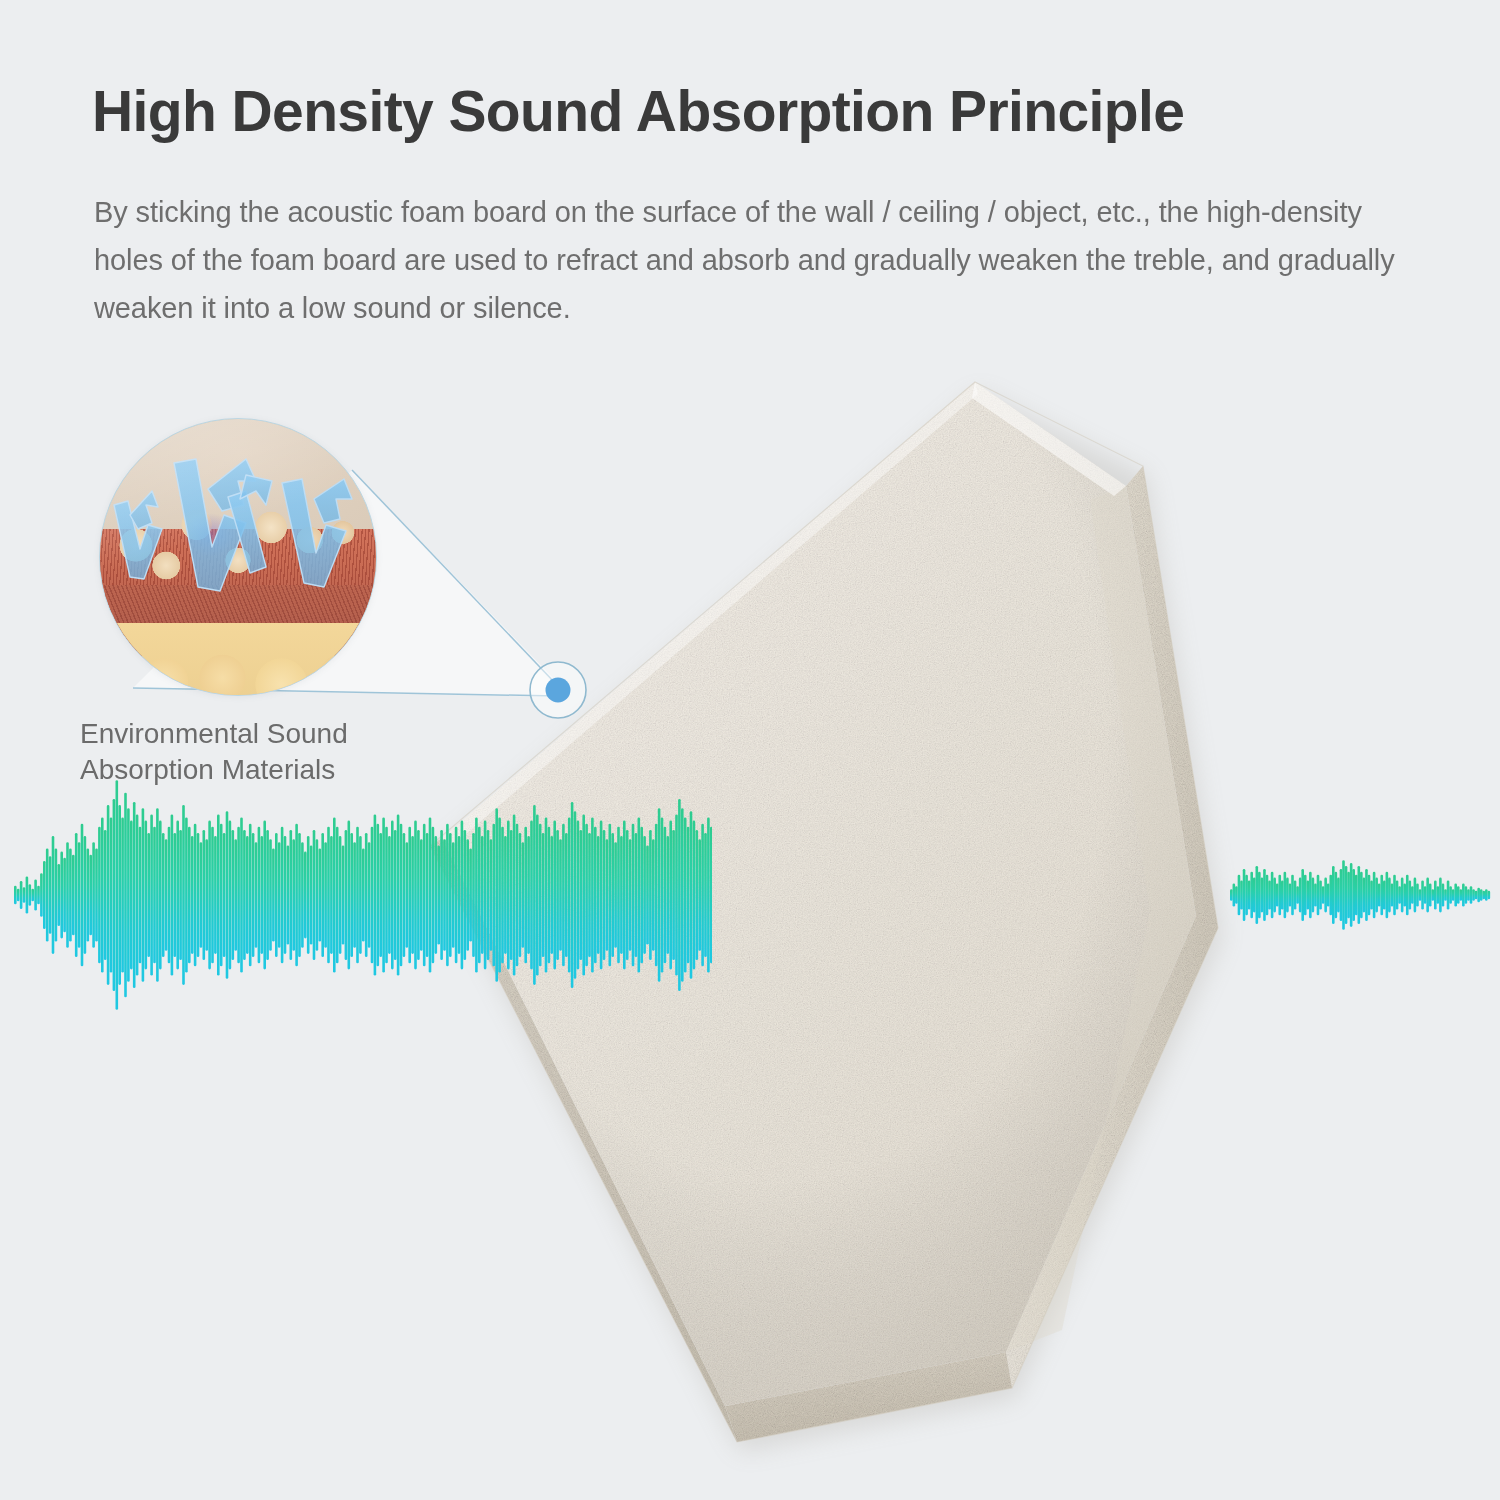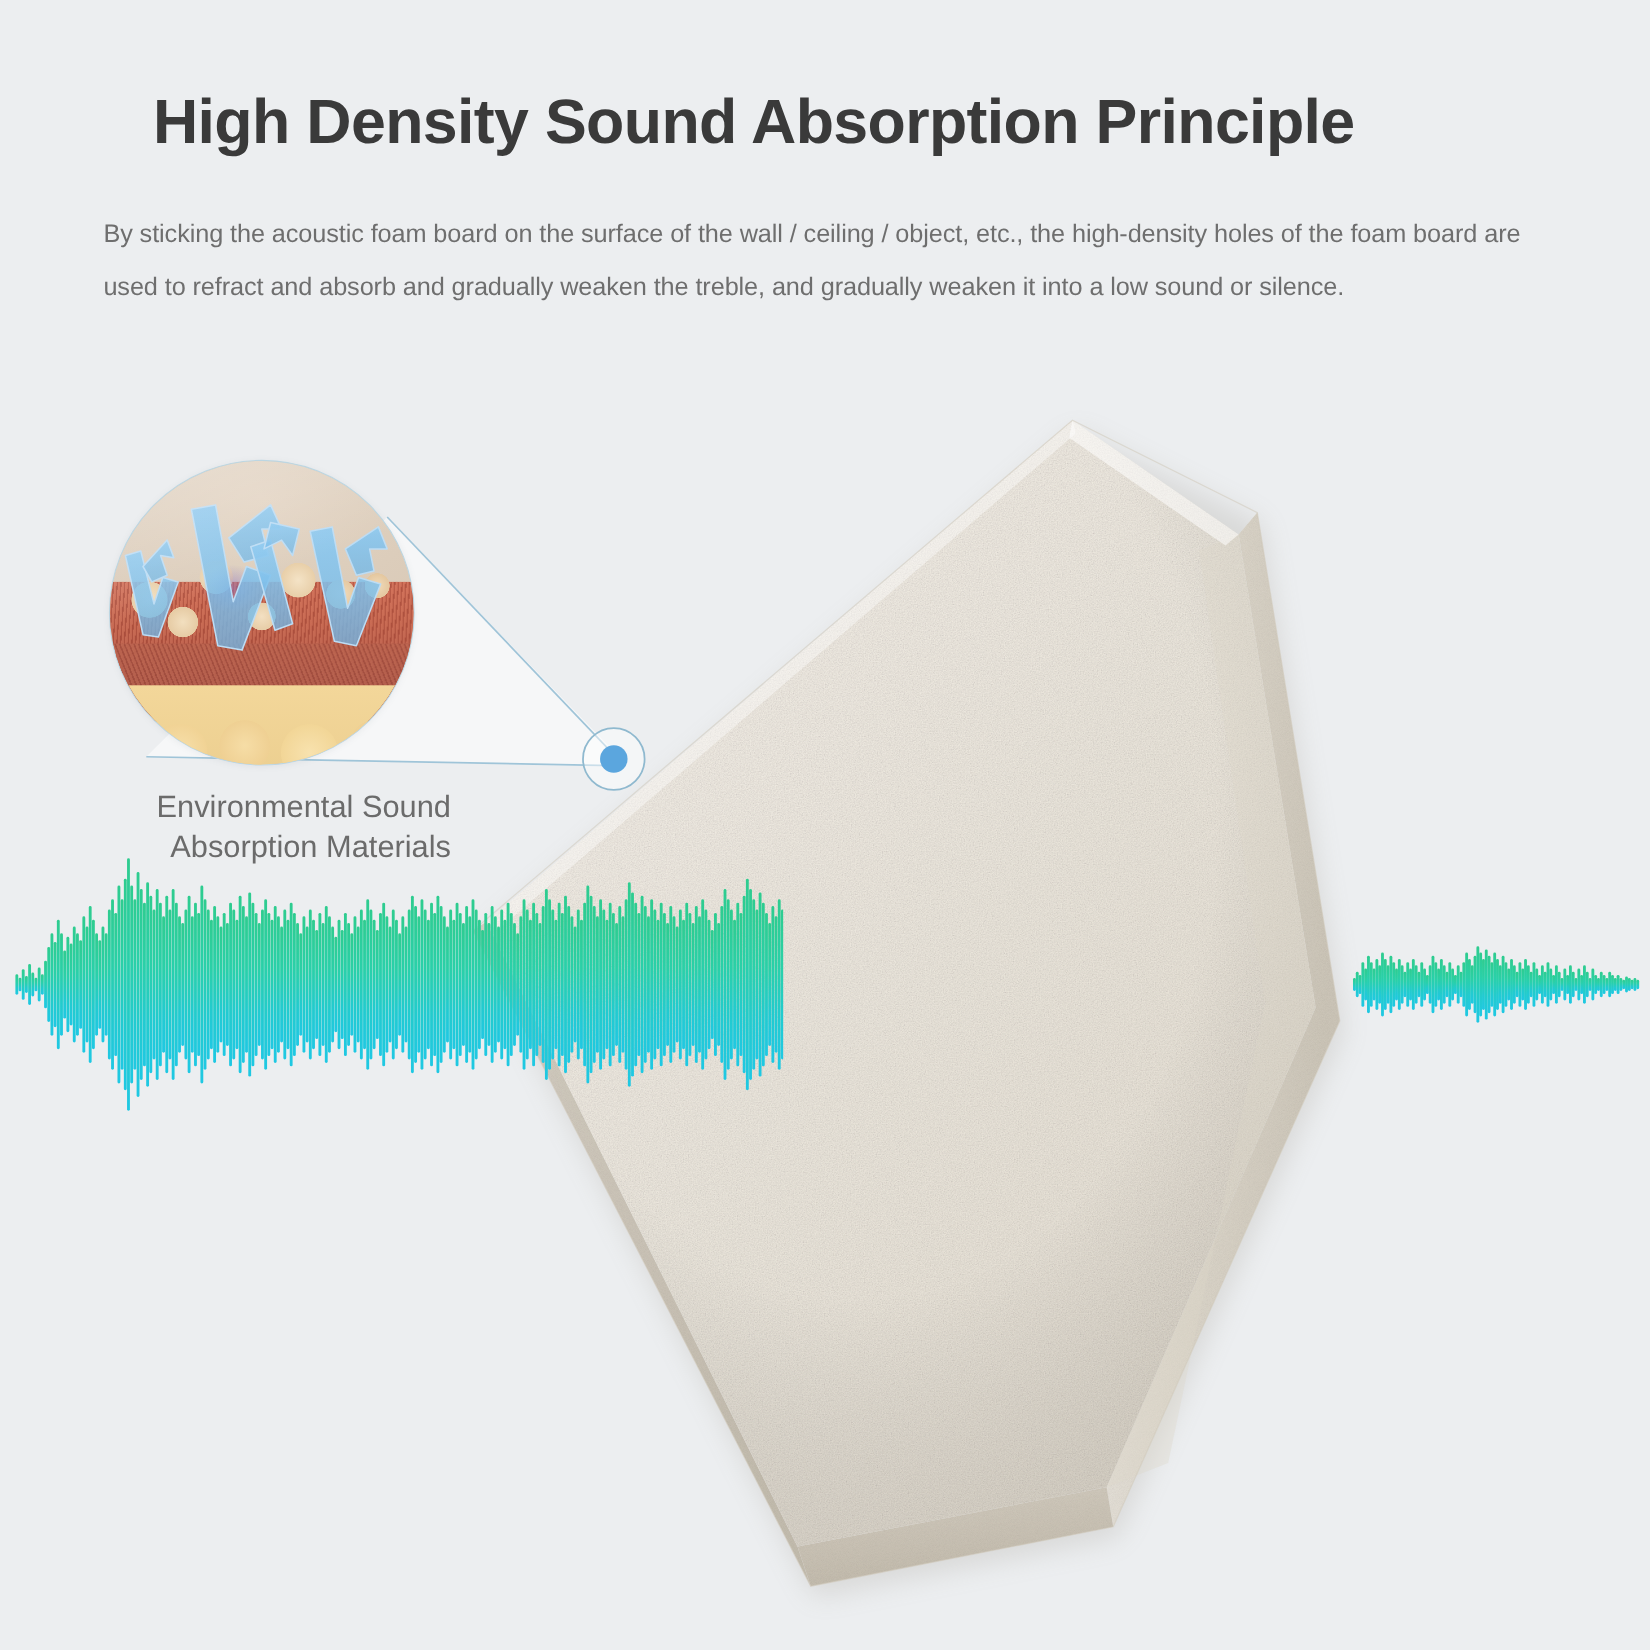--- a/index.html
+++ b/index.html
@@ -9,32 +9,32 @@
     font-family:"Liberation Sans", sans-serif;
     overflow:hidden;
     position:relative;
   }
   #stage { position:absolute; inset:0; width:1500px; height:1500px; }
 
   
   .title {
     position:absolute; left:92px; top:78px;
     font-size:57px; font-weight:bold; color:#3a3a3a;
-    letter-spacing:-0.6px; white-space:nowrap;margin-left:47px;
+    letter-spacing:-0.6px; white-space:nowrap;
   }
   .body-copy {
     position:absolute; left:94px; top:188px; width:1320px;
-    font-size:23px; font-weight:300; line-height:48px;
+    font-size:29px; font-weight:300; line-height:48px;
     color:#6e6e6e; letter-spacing:-0.1px;
   }
 
   
   .caption {
     position:absolute; left:80px; top:716px; width:330px;
-    text-align:right; font-size:28px; font-weight:300;
+    text-align:left; font-size:28px; font-weight:300;
     line-height:36px; color:#6b6b6b;
   }
 
   
   .layer { position:absolute; left:0; top:0; width:1500px; height:1500px; }
 
   
   #magnifier {
     position:absolute; left:99px; top:418px;
     width:278px; height:278px; border-radius:50%;

